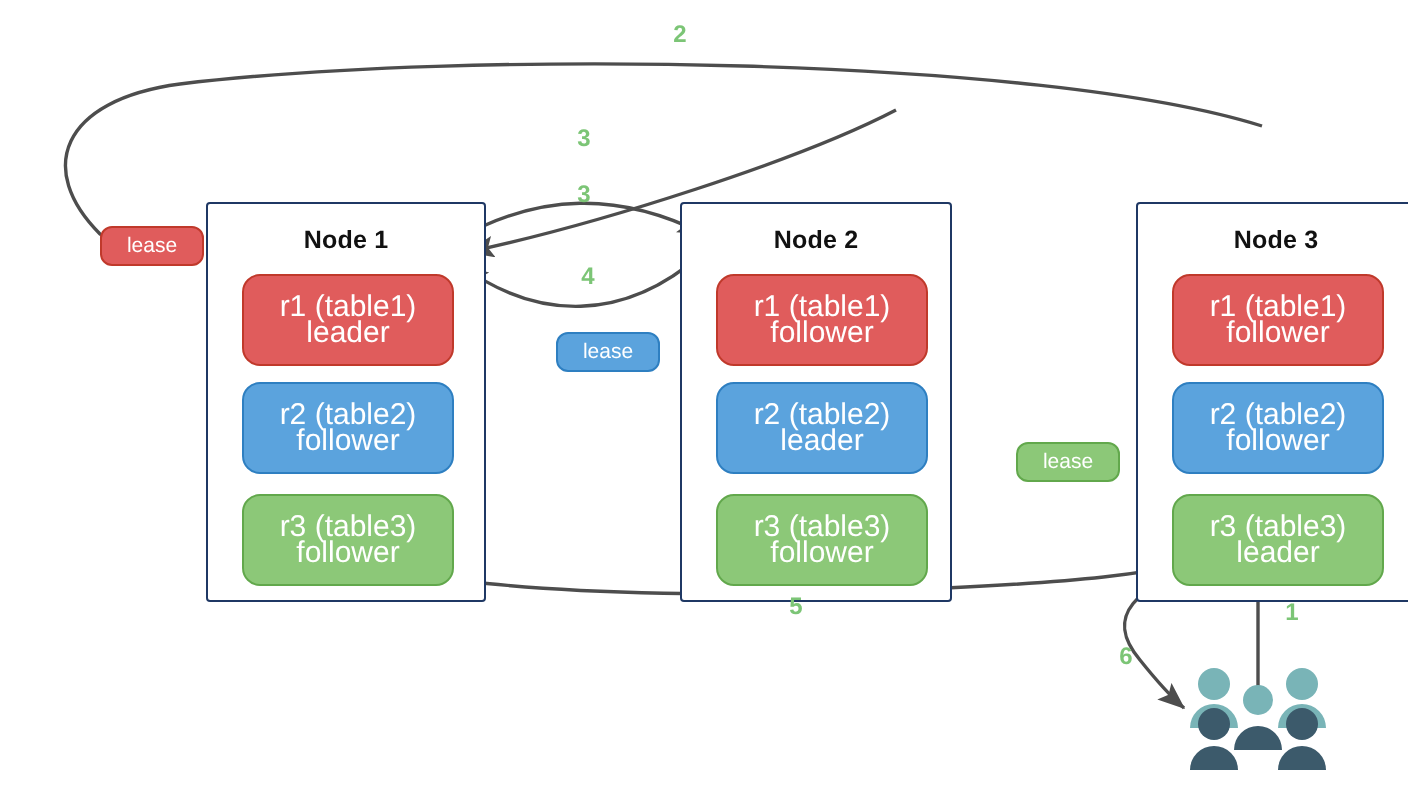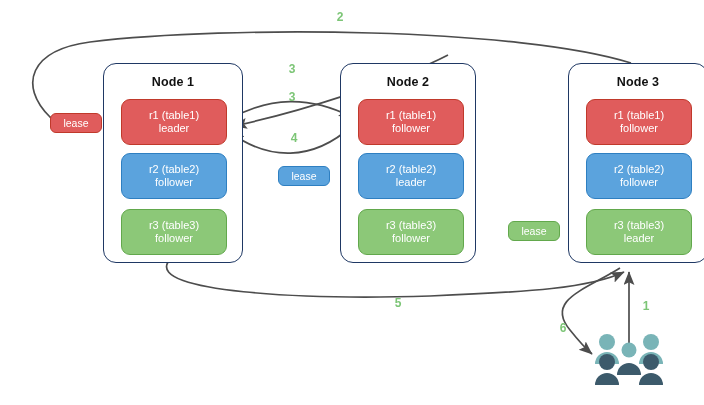--- a/index.html
+++ b/index.html
@@ -1,23 +1,23 @@
 <!DOCTYPE html>
 <html><head>
 <meta charset="utf-8">
 <style>
   html,body{margin:0;padding:0;background:#ffffff;}
   body{width:704px;height:405px;font-family:"Liberation Sans",sans-serif;}
   #stage{position:relative;width:704px;height:405px;overflow:hidden;background:#fff;}
   #edges{position:absolute;left:0;top:0;width:704px;height:405px;}
-  .node-box{position:absolute;border:1.6px solid #1f3864;border-radius:13px;background:#fff;box-sizing:border-box;}
+  .node-box{position:absolute;border:1.6px solid #1f3864;border-radius:2px;background:#fff;box-sizing:border-box;margin-top:38px;}
   .node-title{position:absolute;width:100%;top:11px;left:0;text-align:center;font-size:12.5px;font-weight:bold;color:#111;letter-spacing:.1px;}
   .replica{position:absolute;left:17px;width:106px;height:46px;border-radius:9px;box-sizing:border-box;
            display:flex;flex-direction:column;justify-content:center;
-           color:#fff;font-size:11px;line-height:13.5px;text-align:center;}
+           color:#fff;font-size:15px;line-height:13.5px;text-align:center;}
   .r-red{background:#e05c5c;border:1.6px solid #c0392b;}
   .r-blue{background:#5ba3dd;border:1.6px solid #2e7fc1;}
   .r-green{background:#8cc878;border:1.6px solid #62a84c;}
   .lease{position:absolute;width:52px;height:20px;border-radius:6px;box-sizing:border-box;
          display:flex;align-items:center;justify-content:center;color:#fff;font-size:10.5px;}
   .lbl{position:absolute;color:#7cc576;font-size:12px;font-weight:bold;text-align:center;width:20px;}
   #people{position:absolute;left:594px;top:332px;width:70px;height:56px;}
 </style>
 </head>
 <body>

